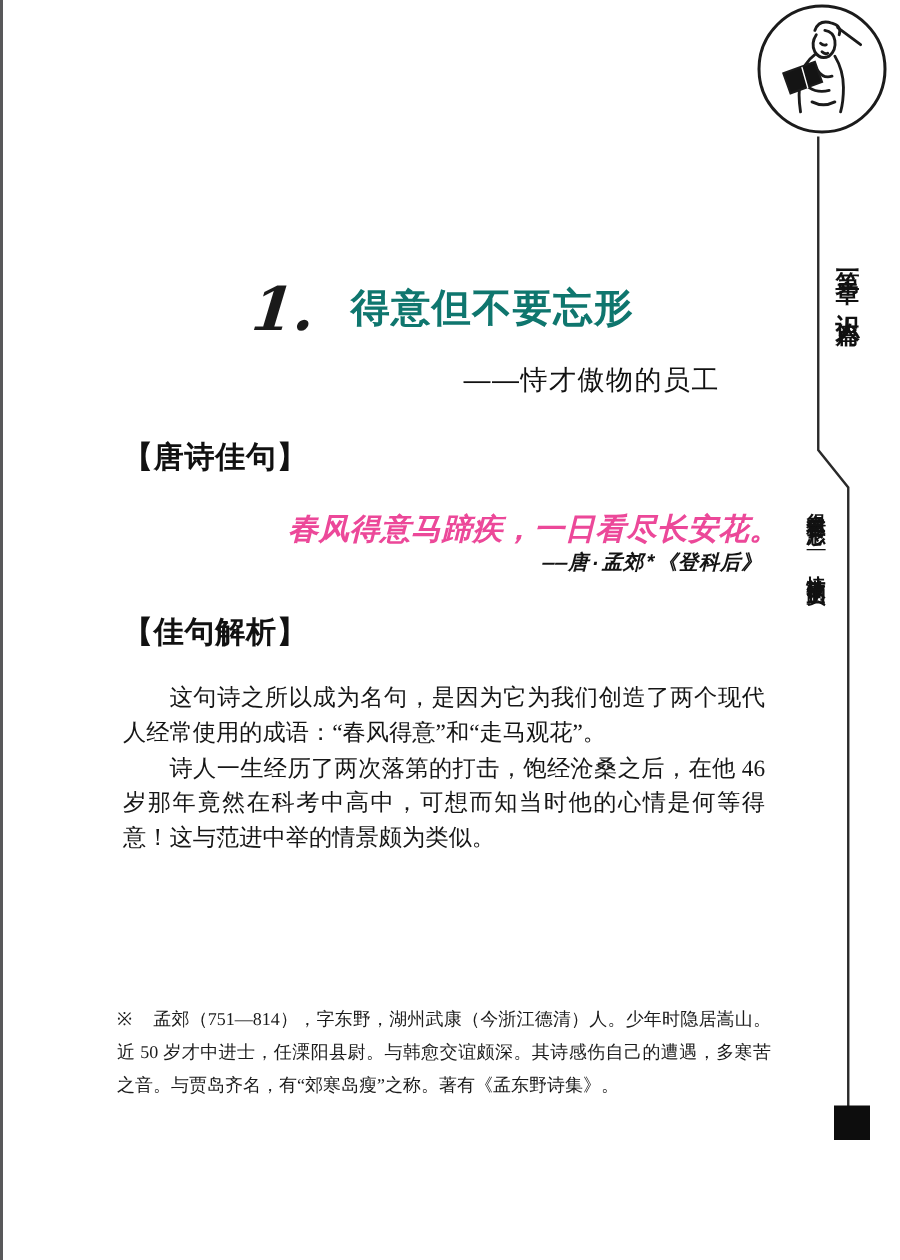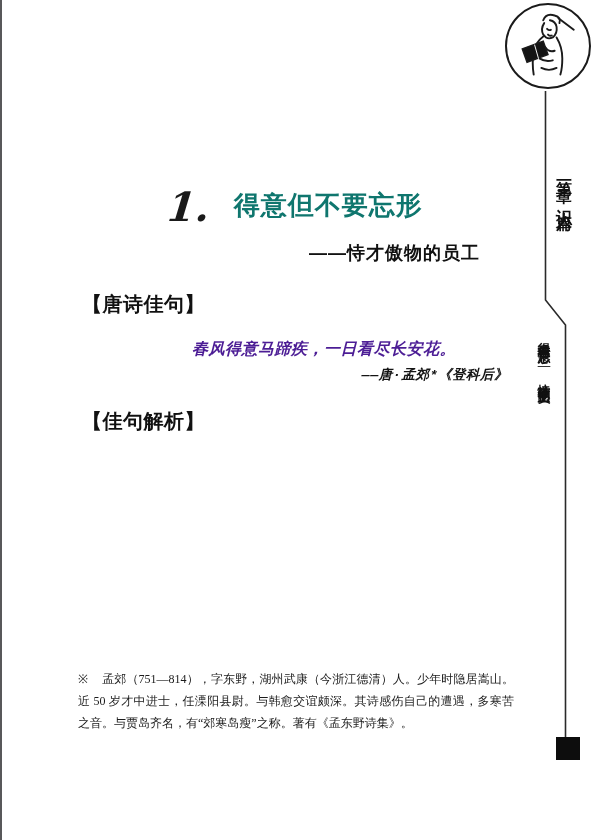--- a/index.html
+++ b/index.html
@@ -32,37 +32,37 @@
   .chap-num{
     font-family:"DejaVu Serif",serif;font-style:italic;font-weight:bold;
     font-size:40px;line-height:44px;transform:skewX(-6deg);
   }
   .chap-title{
     font-family:"Liberation Sans","DejaVu Sans",sans-serif;font-weight:bold;
     font-size:26px;line-height:40px;letter-spacing:1px;margin-left:24px;color:#0f766e;
   }
   .chap-subtitle{
     position:absolute;right:120px;top:241px;
-    font-family:"Liberation Sans","DejaVu Sans",sans-serif;font-weight:bold;
+    font-family:"Liberation Sans","DejaVu Sans",sans-serif;font-weight:normal;
     font-size:18px;letter-spacing:1px;color:#111;
   }
 
   
   .sec-header{
     position:absolute;left:82px;
     font-family:"Liberation Sans","DejaVu Sans",sans-serif;font-weight:bold;
     font-size:20px;color:#111;letter-spacing:0.5px;
   }
   .hdr-poem{top:291px;}
   .hdr-analysis{top:408px;}
 
   
   .poem-quote{
-    position:absolute;left:192px;top:339px;font-size:16px;font-style:italic;
-    font-weight:bold;letter-spacing:0.5px;color:#4c1d95;
+    position:absolute;left:192px;top:339px;font-size:20px;font-style:italic;
+    font-weight:bold;letter-spacing:0.5px;color:#ec4899;
   }
   .poem-attr{
     position:absolute;right:92px;top:366px;font-size:13.5px;font-style:italic;
     font-weight:bold;color:#141414;letter-spacing:0.5px;font-family:Liberation Mono, monospace;
   }
 
   
   .analysis-body{position:absolute;left:82px;top:454px;width:428px;}
   .analysis-body p{
     margin:0;font-size:15.5px;line-height:23.3px;text-align:justify;
@@ -118,17 +118,19 @@
   <span class="chap-title">得意但不要忘形</span>
 </div>
 <div class="chap-subtitle">——恃才傲物的员工</div>
 
 <div class="sec-header hdr-poem">【唐诗佳句】</div>
 <div class="poem-quote">春风得意马蹄疾，一日看尽长安花。</div>
 <div class="poem-attr">——唐·孟郊*《登科后》</div>
 
 <div class="sec-header hdr-analysis">【佳句解析】</div>
 <div class="analysis-body">
+  <p>这句诗之所以成为名句，是因为它为我们创造了两个现代人经常使用的成语：“春风得意”和“走马观花”。</p>
+  <p>诗人一生经历了两次落第的打击，饱经沧桑之后，在他 46 岁那年竟然在科考中高中，可想而知当时他的心情是何等得意！这与范进中举的情景颇为类似。</p>
 </div>
 
 <div class="footnote">
   <span class="fn-marker">※</span><span>孟郊（751—814），字东野，湖州武康（今浙江德清）人。少年时隐居嵩山。近 50 岁才中进士，任溧阳县尉。与韩愈交谊颇深。其诗感伤自己的遭遇，多寒苦之音。与贾岛齐名，有“郊寒岛瘦”之称。著有《孟东野诗集》。</span>
 </div>
 
 </body></html>

